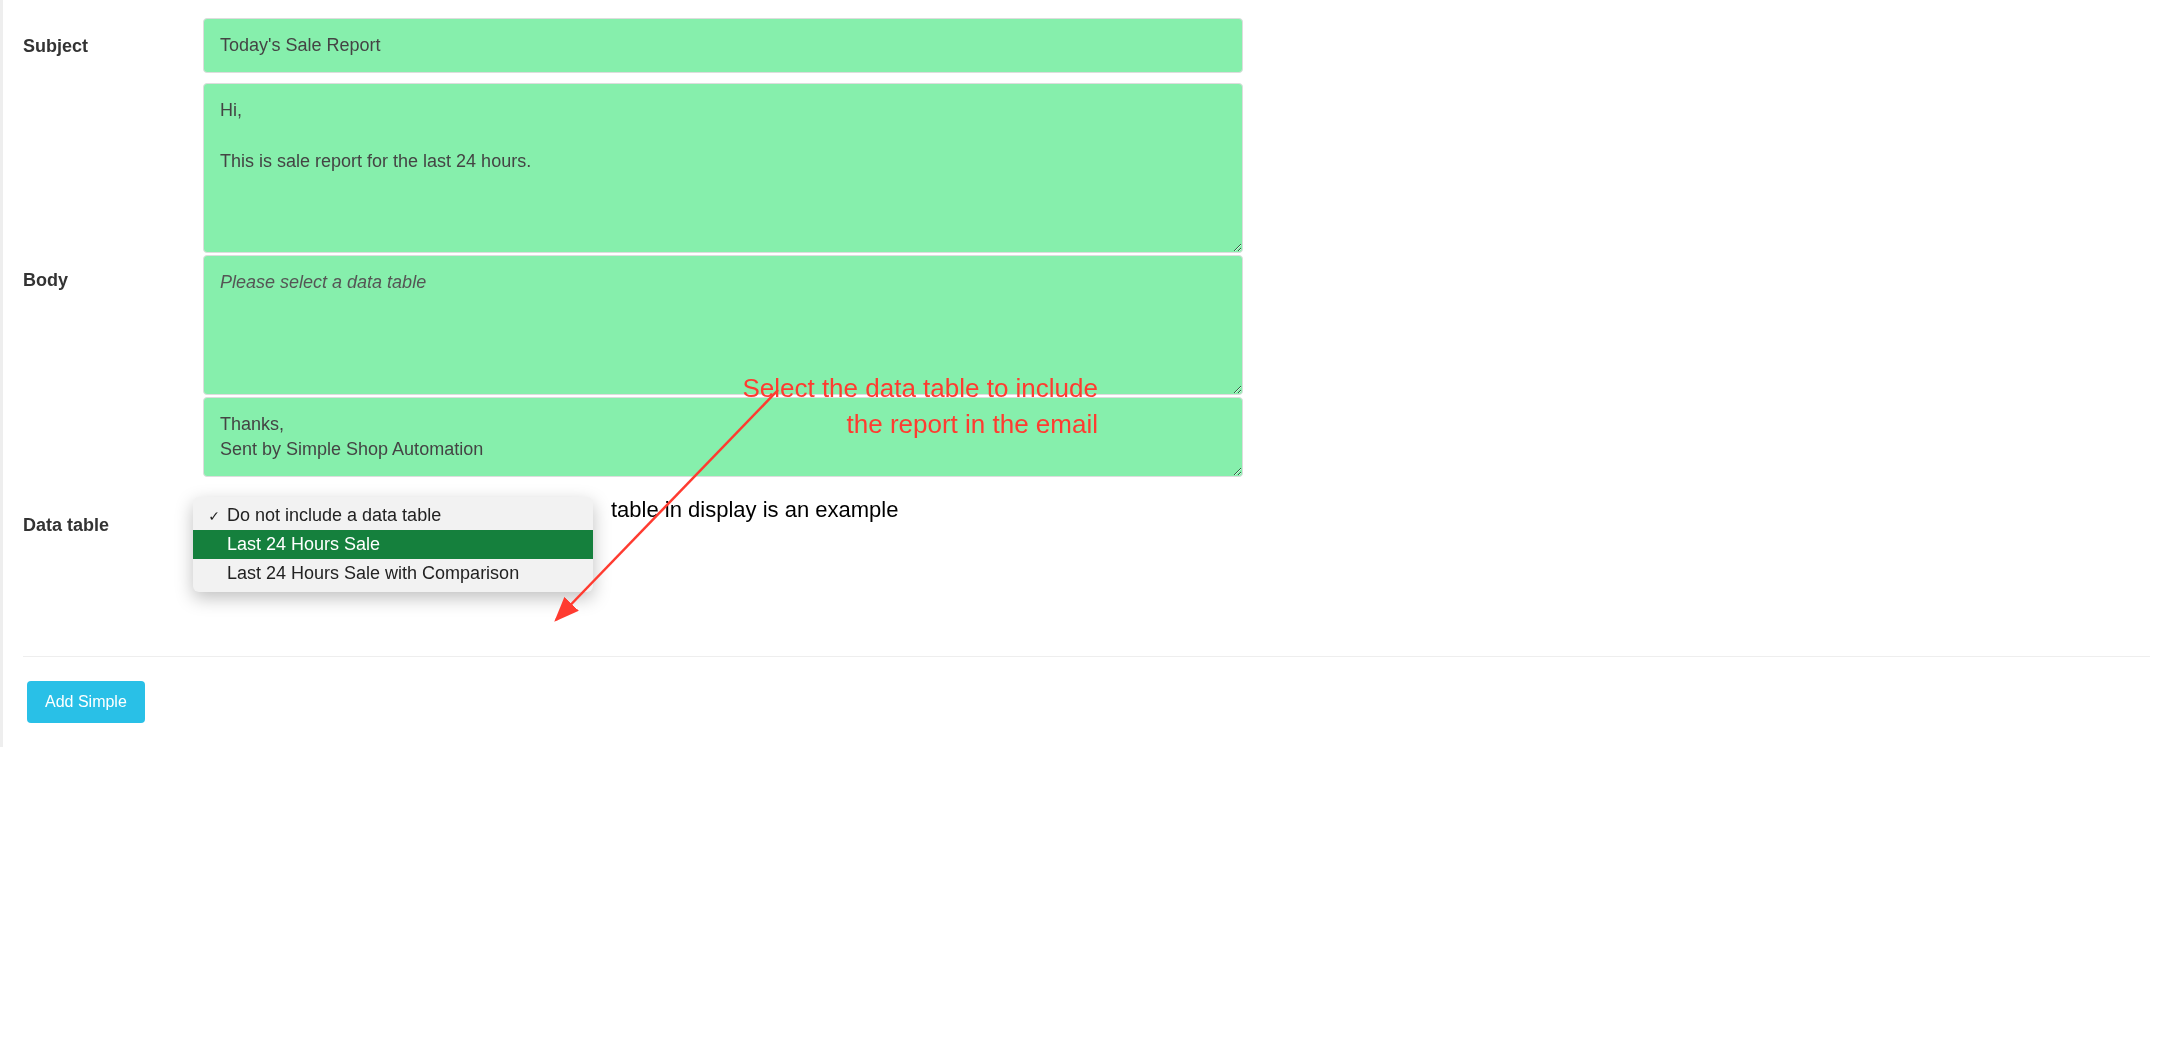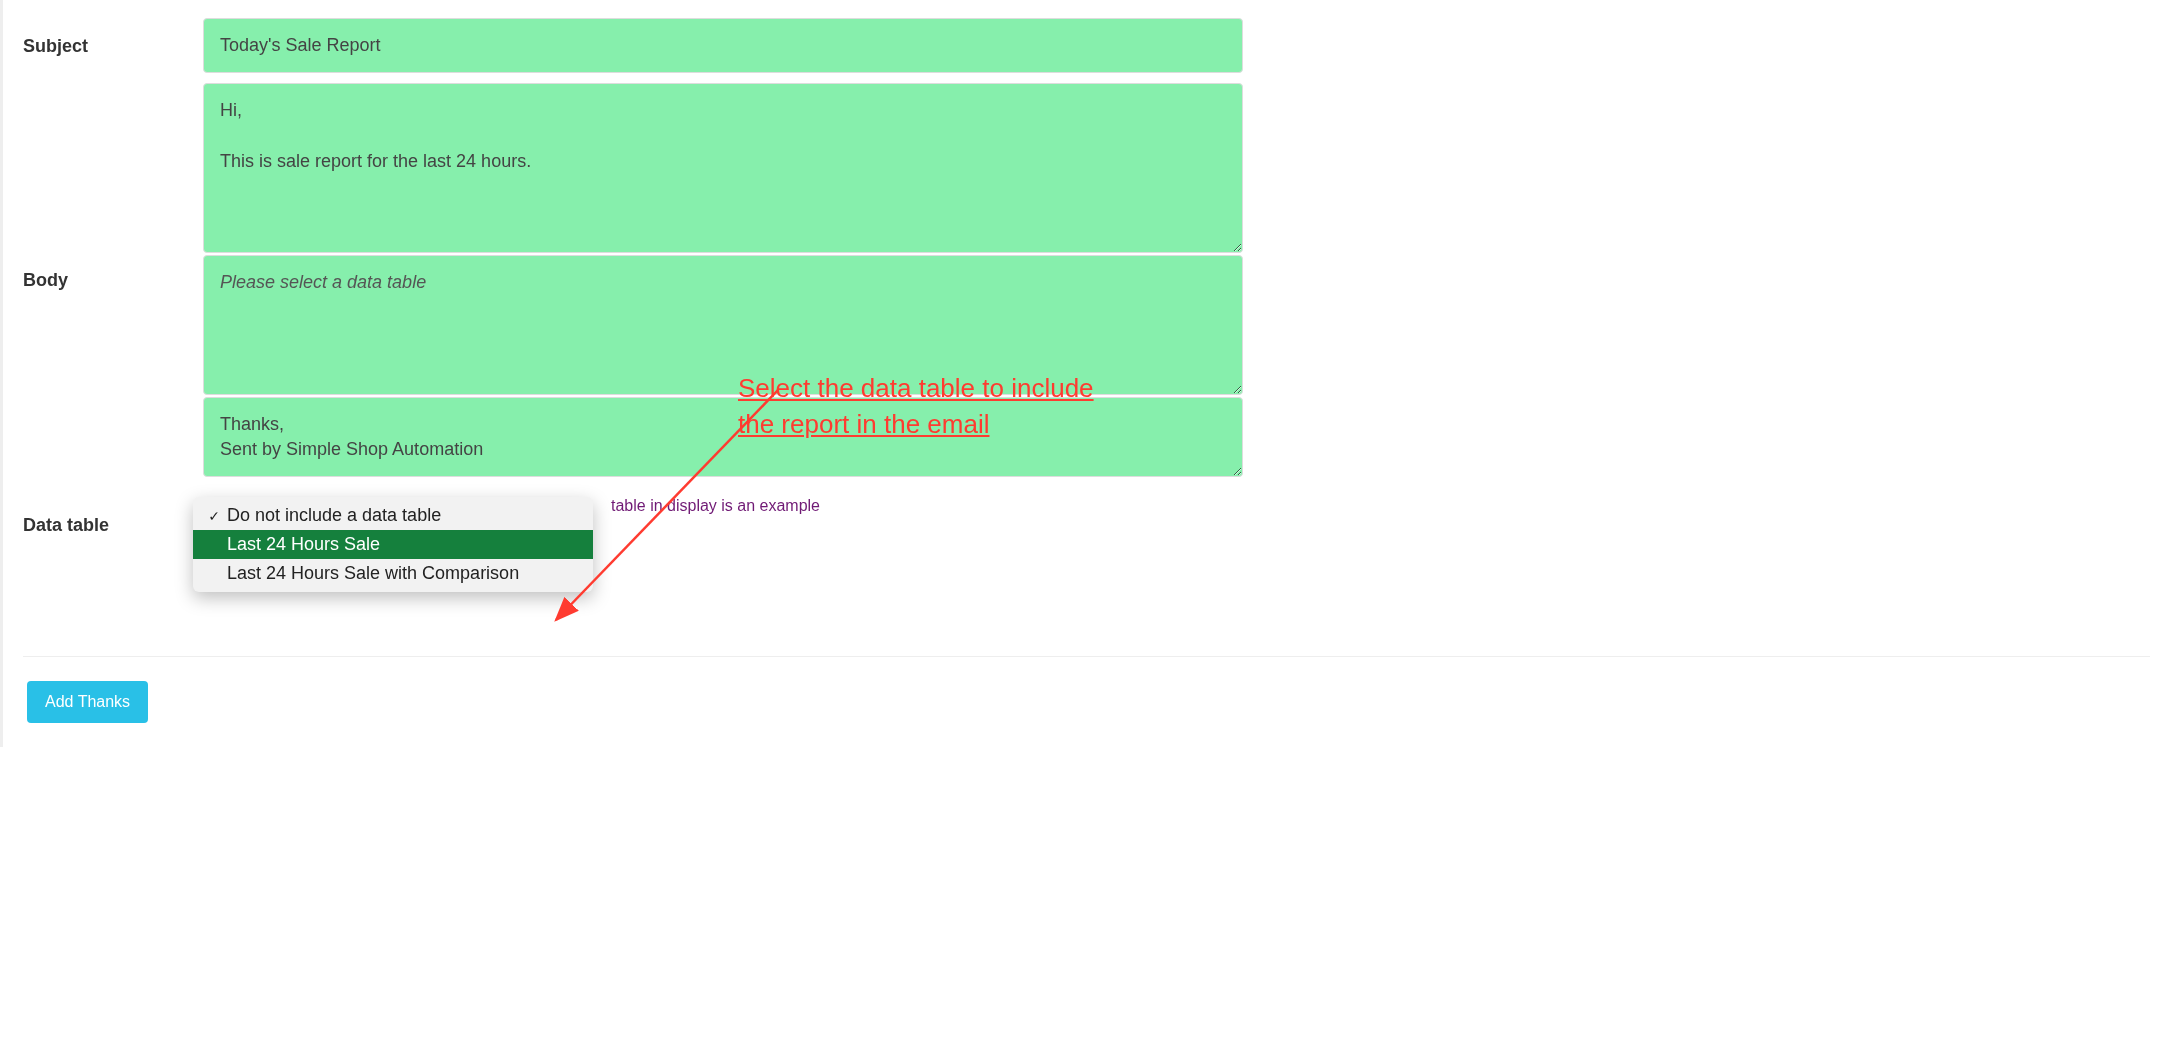--- a/index.html
+++ b/index.html
@@ -67,22 +67,22 @@
       display: flex;
       align-items: flex-start;
       margin-top: 20px;
       position: relative;
     }
     .dropdown-wrap {
       position: relative;
       flex: 1;
     }
     .hint-text {
-      font-size: 16px;
-      color: #701a75;
+      font-size: 22px;
+      color: #000000;
       padding-top: 14px;
       margin-left: 8px;
       white-space: nowrap;
     }
     .dropdown-list {
       position: absolute;
       left: -10px;
       top: 0px;
       width: 400px;
       background: #f2f2f2;
@@ -128,25 +128,24 @@
     .annotation-arrow {
       position: absolute;
       pointer-events: none;
       z-index: 20;
     }
     .annotation-text {
       position: absolute;
       color: #ff3b30;
       font-size: 26px;
       line-height: 1.4;
-      text-align: left;
+      text-align: right;
       pointer-events: none;
       z-index: 20;
       width: 360px;
-      text-decoration: underline;
     }
     .form-area { position: relative; }
   </style>
 </head>
 <body>
 
 <div class="form-container form-area">
 
   
   <div class="form-row" style="padding-top: 18px;">
@@ -193,21 +192,21 @@
         <span class="hint-text">table in display is an example</span>
       </div>
     </div>
   </div>
 
   
   <div style="height:90px;"></div>
 
   <hr class="divider">
 
-  <button class="add-action-btn">Add Thanks</button>
+  <button class="add-action-btn">Add Simple</button>
 
   
   <svg class="annotation-arrow" style="left:535px; top:380px;" width="250" height="260" viewBox="0 0 250 260">
     <defs>
       <marker id="arrowhead" markerWidth="10" markerHeight="8" refX="9" refY="4" orient="auto">
         <polygon points="0 0, 10 4, 0 8" fill="#ff3b30"></polygon>
       </marker>
     </defs>
     <line x1="240" y1="10" x2="18" y2="240" stroke="#ff3b30" stroke-width="2.5" marker-end="url(#arrowhead)"></line>
   </svg>

